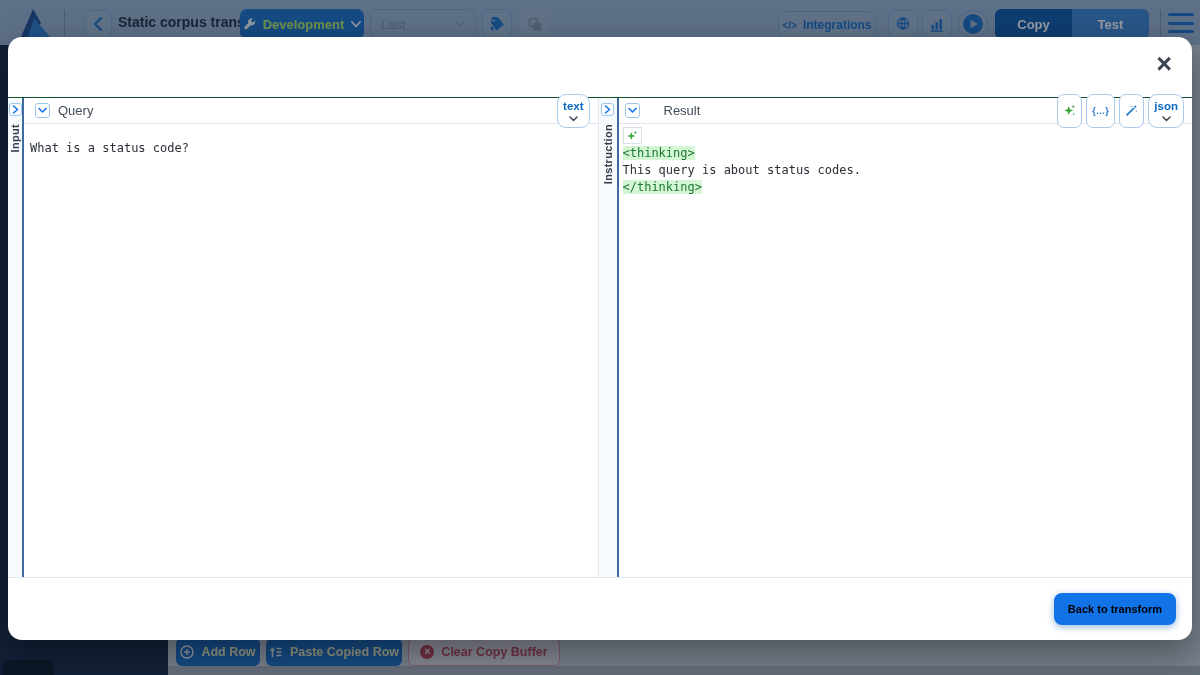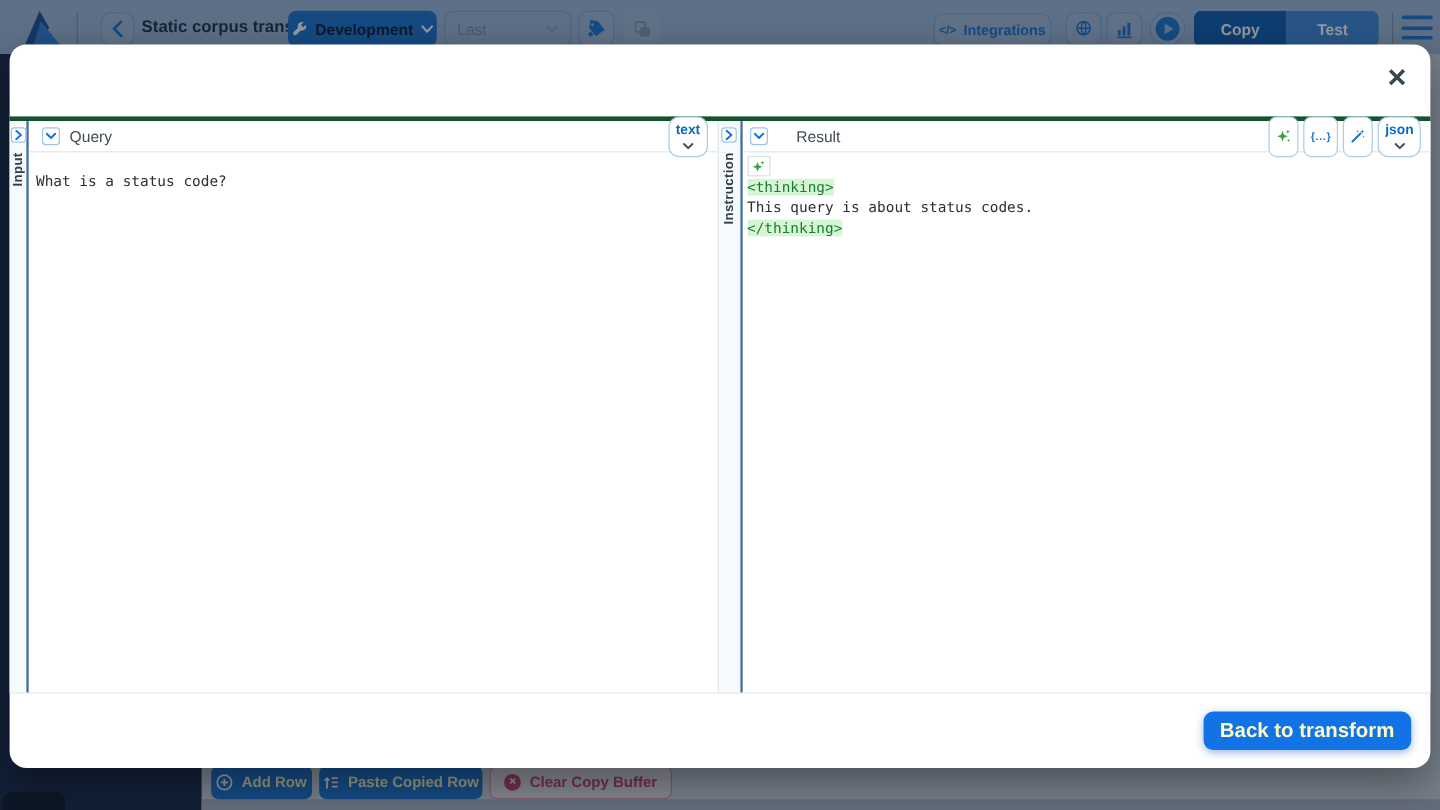--- a/index.html
+++ b/index.html
@@ -10,21 +10,21 @@
   
   .bg { position:absolute; inset:0; z-index:1; }
   .topbar { position:absolute; left:0; top:0; width:1200px; height:45px; background:#9fb6cf; }
   .logo { position:absolute; left:18px; top:6px; }
   .tb-divider { position:absolute; top:10px; width:1px; height:26px; background:#7e92aa; }
   .chip { position:absolute; display:flex; align-items:center; justify-content:center;
           gap:6px; border:1px solid #7fa6d2; border-radius:8px; background:rgba(255,255,255,0.06);
           color:#1a72c9; cursor:pointer; }
   .tb-title { position:absolute; left:118px; top:14px; font-size:14px; font-weight:600; color:#1e2c3c; }
   .btn-filled { position:absolute; display:flex; align-items:center; justify-content:center; gap:7px;
-                background:#1a72c9; color:#0f172a; border-radius:7px; font-size:13px; font-weight:600; cursor:pointer; }
+                background:#1a72c9; color:#bef264; border-radius:7px; font-size:13px; font-weight:600; cursor:pointer; }
   .dd-muted { position:absolute; display:flex; align-items:center; border:1px solid #8ba3bf;
               border-radius:7px; color:#7d8fa3; font-size:13px; padding:0 10px; cursor:pointer; }
   .dd-muted .spacer { flex:1; }
   .seg { position:absolute; left:995px; top:9px; width:154px; height:30px; display:flex;
          border-radius:6px; overflow:hidden; }
   .seg .tab { flex:1; display:flex; align-items:center; justify-content:center;
               color:#fff; font-size:13px; font-weight:600; cursor:pointer; }
   .tab-edit { background:#0d5aa8; }
   .tab-test { background:#3d87d1; }
   .burger { position:absolute; left:1168px; top:13px; width:26px; height:20px; display:flex;
@@ -45,21 +45,21 @@
   
   .overlay { position:absolute; inset:0; background:rgba(15,27,46,0.45); z-index:5; }
 
   
   .modal { position:absolute; left:8px; top:37px; width:1184px; height:603px; background:#fff;
            border-radius:14px; box-shadow:0 12px 34px rgba(0,0,0,0.38); z-index:10; }
   .close-btn { position:absolute; top:14px; right:20px; font-size:27px; line-height:27px;
                color:#3a4552; font-weight:600; cursor:pointer; background:none; border:none;
                font-family:"Liberation Sans",sans-serif; }
   .content-row { position:absolute; left:0; right:0; top:60px; bottom:62px; display:flex;
-                 border-top:4px solid #14532d; border-bottom:1px solid #dfe6ed; }
+                 border-top:1px solid #14532d; border-bottom:1px solid #dfe6ed; }
   .strip { width:16px; background:#f7fafc; border-right:2px solid #3f6b9e; display:flex;
            flex-direction:column; align-items:center; padding-top:5px; flex:0 0 auto; }
   .strip.instr { width:21px; border-left:1px solid #e2e8ee; }
   .strip-btn { width:13px; height:13px; border:1px solid #9cc6ee; border-radius:3px; background:#fff;
                display:flex; align-items:center; justify-content:center; cursor:pointer; padding:0; }
   .v-label { writing-mode:vertical-rl; transform:rotate(180deg); font-size:11px; font-weight:700;
              color:#33404d; margin-top:8px; letter-spacing:0.3px; }
   .panel { flex:1 1 0; display:flex; flex-direction:column; background:#fff; min-width:0; }
   .panel-header { height:26px; display:flex; align-items:center; gap:8px; padding:0 8px 0 11px;
                   border-bottom:1px solid #dfe6ed; flex:0 0 auto; }
@@ -77,21 +77,21 @@
           line-height:17px; color:#2a2f36; }
   .query-content { padding:16px 6px; flex:1; white-space:pre; overflow:hidden; }
   .result-content { padding:3px 4px 0 4px; flex:1; overflow:hidden; }
   .sparkle-chip { width:19px; height:17px; border:1px solid #d9e1e8; background:#fff;
                   display:flex; align-items:center; justify-content:center; margin-bottom:1px; }
   .code-line { white-space:pre; min-height:17px; }
   .code-line .tag-hl { background:#d5f6d5; color:#1d7a33; }
   .code-line.keyword { color:#6e40c6; }
   .modal-footer { position:absolute; left:0; right:0; bottom:0; height:61px; }
   .back-btn { position:absolute; right:16px; bottom:15px; height:32px; padding:0 14px;
-              background:#1273e6; color:#fef9c3; font-size:17px; font-weight:600; border:none;
+              background:#1273e6; color:#000000; font-size:11px; font-weight:600; border:none;
               border-radius:8px; cursor:pointer; box-shadow:0 2px 7px rgba(18,90,180,0.45);
               font-family:"Liberation Sans",sans-serif; }
   svg { display:block; }
 </style>
 </head>
 <body>
 
 <div class="stage">
 
   <div class="bg">

